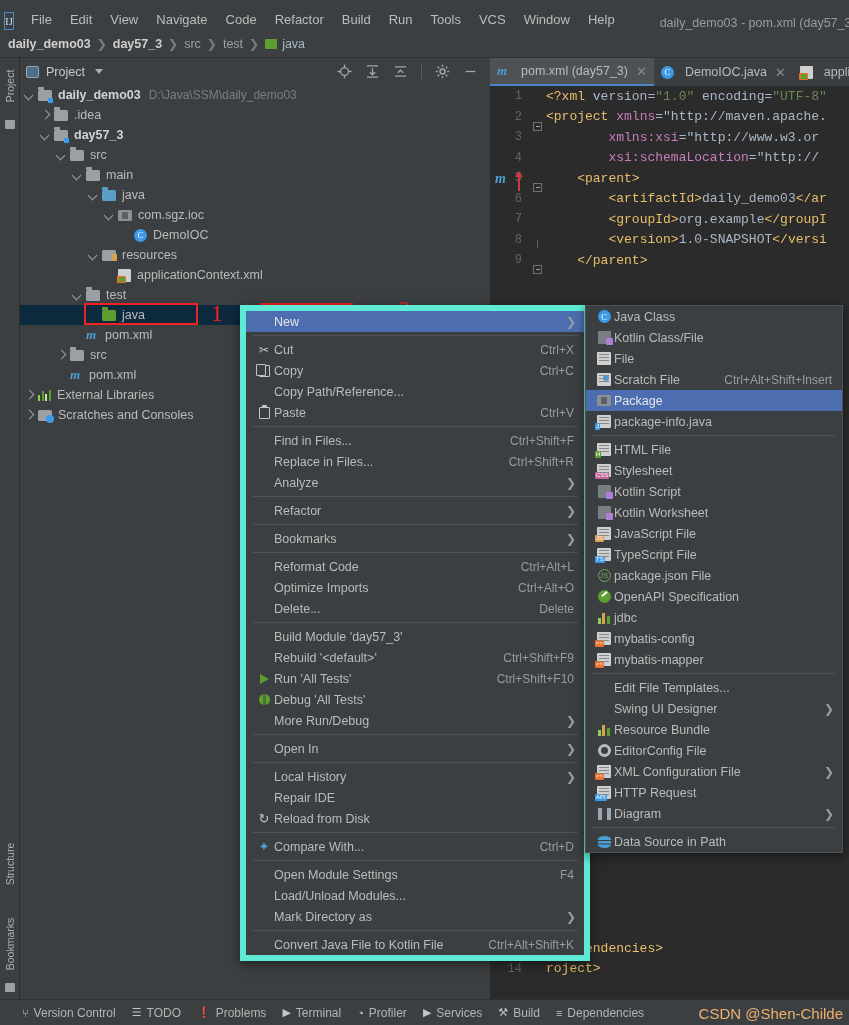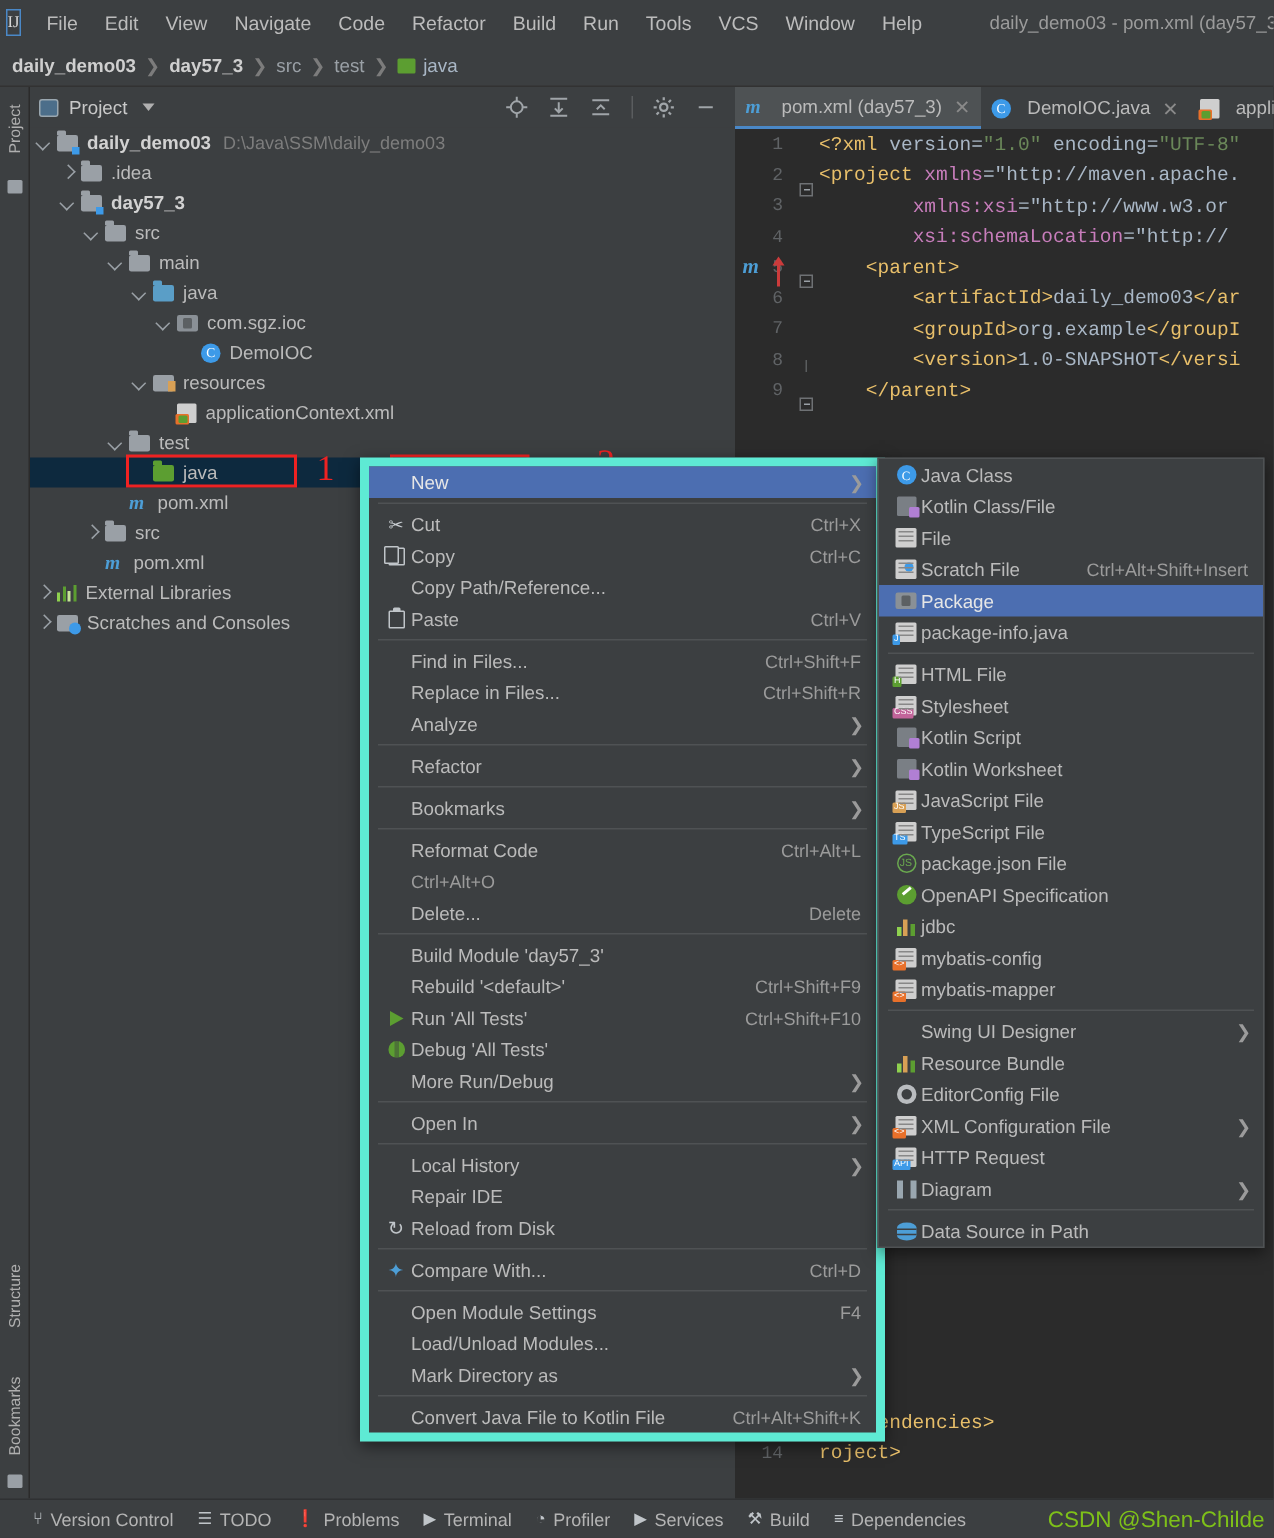--- a/index.html
+++ b/index.html
@@ -8,21 +8,21 @@
     background: #3c3f41;
     font-family: "Liberation Sans", sans-serif;
     overflow: hidden;
     color: #bbbbbb;
   }
   #root { position: relative; width: 849px; height: 1025px; }
 
   
   .menubar {
     position: absolute; left: 0; top: 0; width: 849px; height: 30px;
-    background: #3c3f41; display: flex; align-items: center;
+    background: #3c3f41; display: flex; align-items: flex-end;
   }
   .ij-logo {
     width: 18px; height: 18px; margin-left: 4px; margin-right: 8px;
     border: 1px solid #4a88c7; color: #d6d6d6; font-size: 11px;
     display: flex; align-items: center; justify-content: center;
     font-family: "Liberation Serif", serif;
   }
   .menubar-item {
     padding: 3px 9px; font-size: 13px; color: #bcbcbc; white-space: nowrap;
   }
@@ -236,21 +236,21 @@
 
   
   .statusbar {
     position: absolute; left: 0; bottom: 0; width: 849px; height: 26px;
     background: #3c3f41; display: flex; align-items: center; gap: 16px;
     padding-left: 22px; border-top: 1px solid #2f3133;
   }
   .sb-item { display: flex; align-items: center; gap: 5px; font-size: 12px; color: #b4b4b4; white-space: nowrap; }
   .sb-ico { font-size: 11px; color: #c0c5c9; }
   .watermark {
-    position: absolute; right: 6px; bottom: 3px; font-size: 15px; color: #84cc16;
+    position: absolute; right: 6px; bottom: 3px; font-size: 15px; color: #fdba74;
     opacity: .92; white-space: nowrap; text-align: center;
   }
 </style>
 </head>
 <body>
 
 <div id="root">
 
   <div class="menubar">
     <div class="ij-logo">IJ</div>
@@ -523,20 +523,21 @@
         <span class="mi-sub">❯</span>
       </div>
       <div class="msep"></div>
       <div class="mi">
         <span class="mi-ico"></span>
         <span class="mi-label">Reformat Code</span>
         <span class="mi-key">Ctrl+Alt+L</span>
       </div>
       <div class="mi">
         <span class="mi-ico"></span>
+        <span class="mi-label">Optimize Imports</span>
         <span class="mi-key">Ctrl+Alt+O</span>
       </div>
       <div class="mi">
         <span class="mi-ico"></span>
         <span class="mi-label">Delete...</span>
         <span class="mi-key">Delete</span>
       </div>
       <div class="msep"></div>
       <div class="mi">
         <span class="mi-ico"></span>
@@ -739,20 +740,24 @@
         <span class="mi-ico">
           <span class="sic sic-file">
             <span class="badge" style="background:#e8702a">&lt;&gt;</span>
           </span>
         </span>
         <span class="mi-label">mybatis-mapper</span>
       </div>
       <div class="msep"></div>
       <div class="mi">
         <span class="mi-ico"></span>
+        <span class="mi-label">Edit File Templates...</span>
+      </div>
+      <div class="mi">
+        <span class="mi-ico"></span>
         <span class="mi-label">Swing UI Designer</span>
         <span class="mi-sub">❯</span>
       </div>
       <div class="mi">
         <span class="mi-ico">
           <span class="chartico">
             <i style="height:6px;background:#8fd14f"></i>
             <i style="height:11px;background:#d8a055"></i>
             <i style="height:8px;background:#5c9e31"></i>
           </span>

